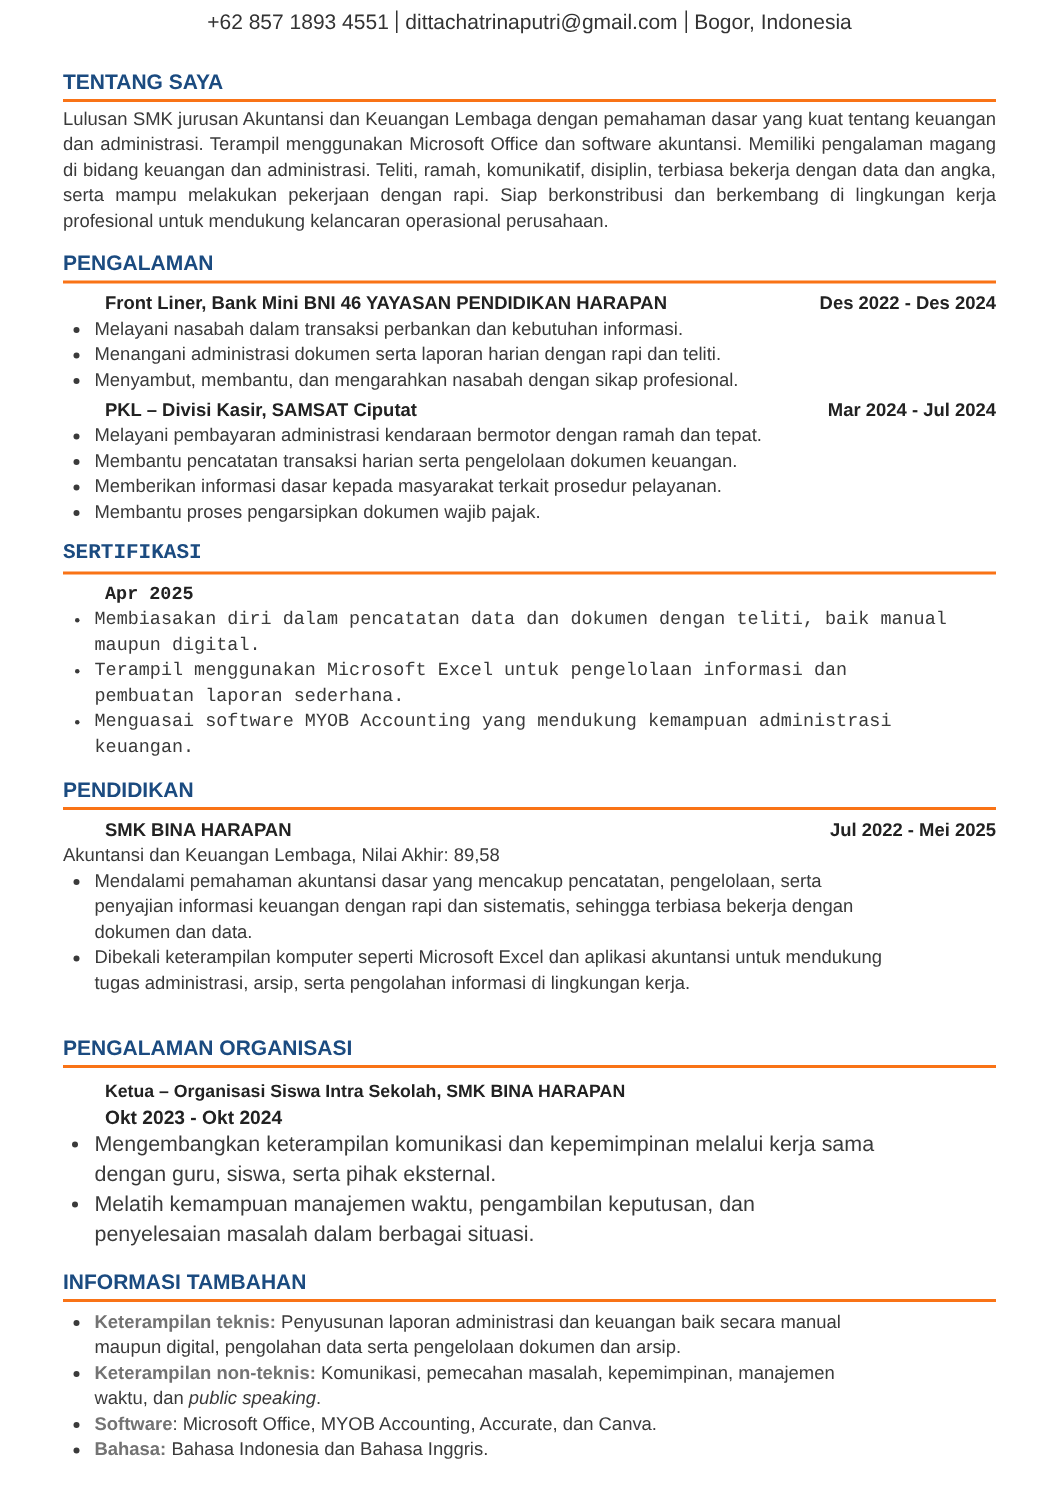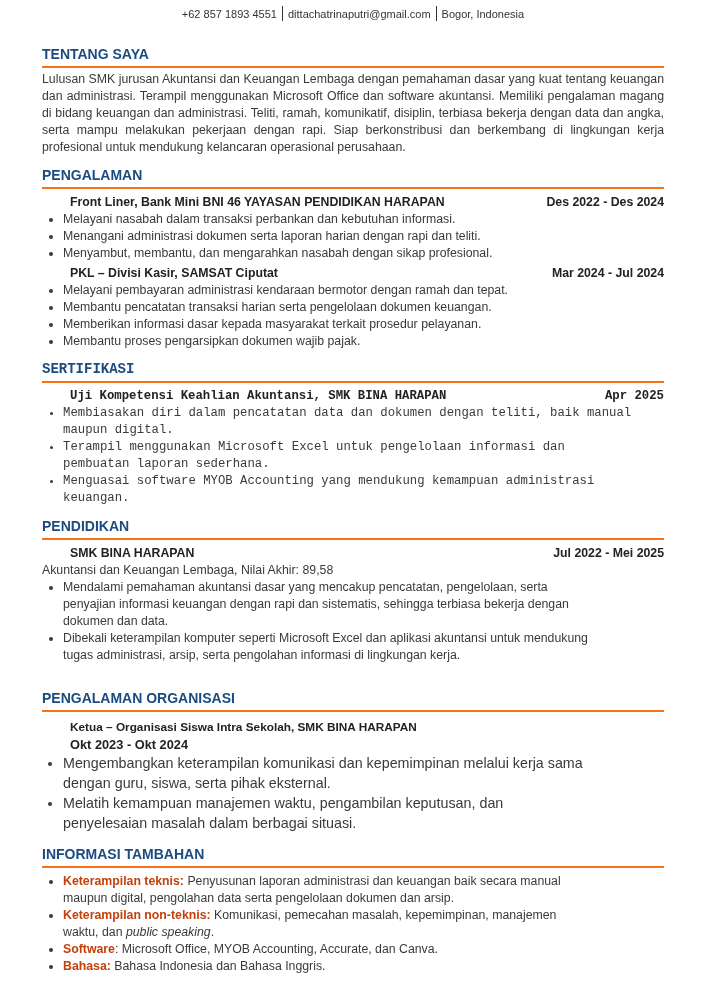--- a/index.html
+++ b/index.html
@@ -8,21 +8,21 @@
       font-family: "Liberation Sans", "DejaVu Sans", sans-serif;
       color: #333333;
     }
     .page { padding: 0 42px 0 42px; position: relative; }
     .name {
       text-align: center; margin: 0; padding-top: 32px;
       font-size: 28px; font-weight: bold; color: #1b3f6e; letter-spacing: 0.5px;
       line-height: 34px;
     }
     .contact {
-      text-align: center; font-size: 11px; color: #333; margin-top: 5px; line-height: 18px;
+      text-align: center; font-size: 14px; color: #333; margin-top: 5px; line-height: 18px;
     }
     .contact .sep { display: inline-block; width: 1px; height: 15px; background: #333; vertical-align: -3px; margin: 0 5px; }
     .section { margin-top: 14px; }
     .section-title {
       font-size: 14px; font-weight: bold; color: #1b4b80; margin: 0;
       line-height: 18px; padding-bottom: 3px;
       border-bottom: 2px solid #f97316;
     }
     .summary {
       font-size: 12.3px; line-height: 17px; text-align: justify; margin-top: 3px; color: #3a3a3a;
@@ -31,21 +31,21 @@
       display: flex; justify-content: space-between; align-items: baseline;
       font-size: 12.3px; font-weight: bold; color: #222; margin-top: 5px; line-height: 17px; padding-left: 28px;
     }
     .entry-head .date { font-weight: bold; color: #222; white-space: nowrap; }
     .sub { font-size: 12.3px; line-height: 17px; color: #3a3a3a; }
     ul { margin: 0; padding-left: 21px; }
     li { font-size: 12.3px; line-height: 17px; color: #3a3a3a; }
     ul.big li { font-size: 14.3px; line-height: 20px; }
     .org-head { font-size: 11.8px; }
     .org-head .date { align-self: flex-start; font-size: 12.8px; }
-    li b { color: #c2410c; }
+    li b { color: #737373; }
   </style>
 </head>
 <body>
 
 <div class="page">
 
   <div class="contact">
     <span>+62 857 1893 4551</span><span class="sep"></span><span>dittachatrinaputri@gmail.com</span><span class="sep"></span><span>Bogor, Indonesia</span>
   </div>
 
@@ -80,21 +80,20 @@
         <li>Memberikan informasi dasar kepada masyarakat terkait prosedur pelayanan.</li>
         <li>Membantu proses pengarsipkan dokumen wajib pajak.</li>
       </ul>
     </div>
   </div>
 
   <div class="section" style="margin-top:10px;font-family:Liberation Mono, monospace;">
     <h2 class="section-title">SERTIFIKASI</h2>
     <div>
       <div class="entry-head">
-        <span>Uji Kompetensi Keahlian Akuntansi, SMK BINA HARAPAN</span>
         <span class="date">Apr 2025</span>
       </div>
       <ul>
         <li>Membiasakan diri dalam pencatatan data dan dokumen dengan teliti, baik manual maupun digital.</li>
         <li style="padding-right:60px;">Terampil menggunakan Microsoft Excel untuk pengelolaan informasi dan pembuatan laporan sederhana.</li>
         <li>Menguasai software MYOB Accounting yang mendukung kemampuan administrasi keuangan.</li>
       </ul>
     </div>
   </div>
 

